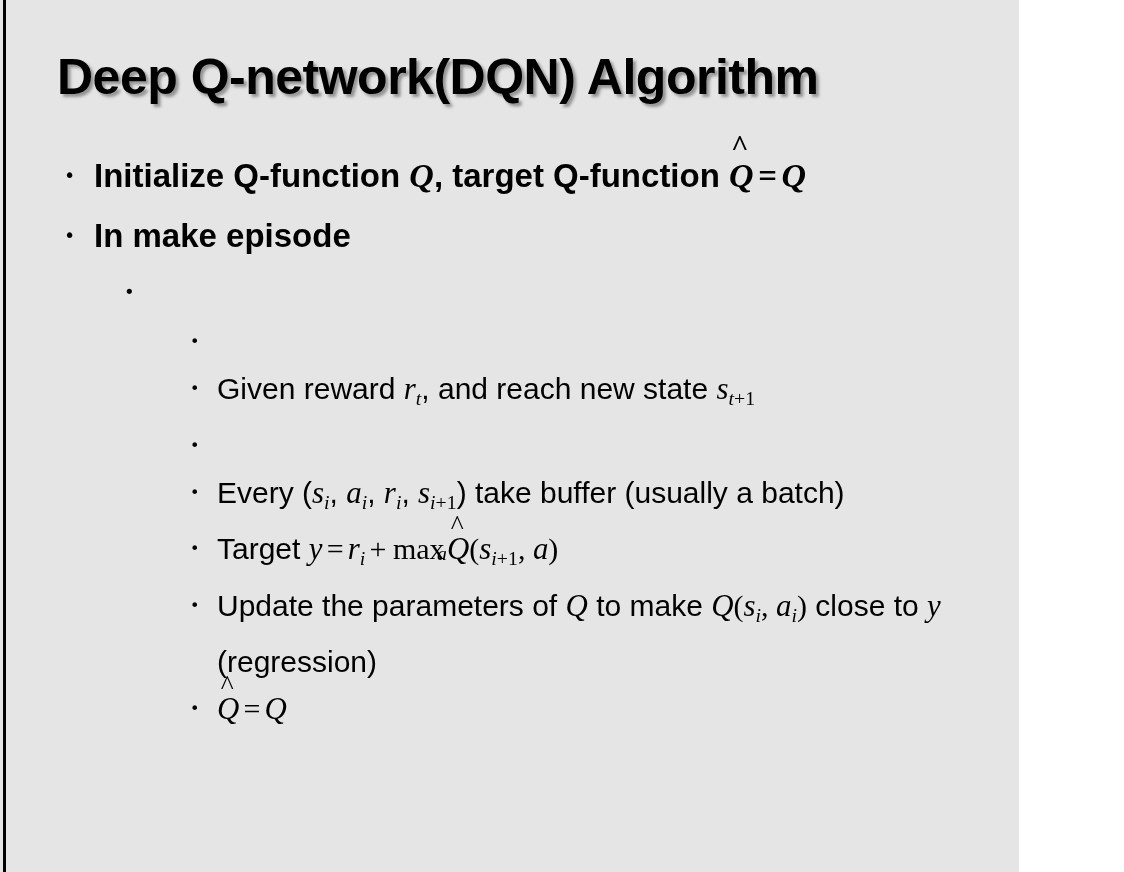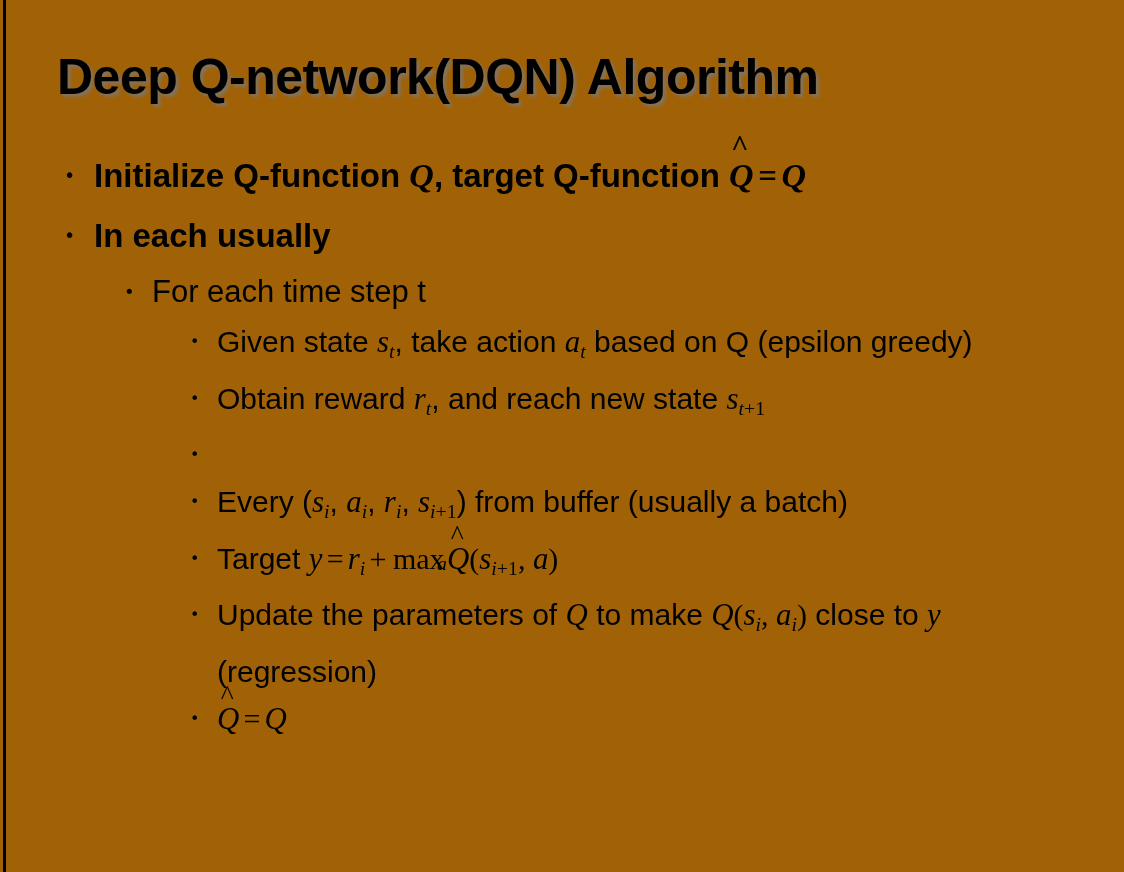--- a/index.html
+++ b/index.html
@@ -5,24 +5,25 @@
   html, body {
     margin: 0;
     padding: 0;
     background: #ffffff;
   }
   body {
     font-family: "Liberation Sans", sans-serif;
   }
   .slide {
     position: relative;
-    width: 1124px;
+    width: 1008px;
     height: 872px;
-    background: #a16207;
+    background: #e5e5e5;
     overflow: hidden;
+    padding-left: 11px;
   }
   .left-rail {
     position: absolute;
     left: 3px;
     top: 0;
     width: 3px;
     height: 872px;
     background: #000000;
   }
   .slide-title {
@@ -149,45 +150,43 @@
 
   <div class="body-block">
 
     <div class="bullet-row lvl1">
       <span class="bullet-mark">•</span>
       <span class="bullet-text"><span>Initialize Q-function </span><span class="mi">Q</span><span>, target Q-function </span><span class="hatwrap"><span class="hat">^</span><span class="mi">Q</span></span><span class="mo">=</span><span class="mi">Q</span></span>
     </div>
 
     <div class="bullet-row lvl1">
       <span class="bullet-mark">•</span>
-      <span class="bullet-text">In each usually</span>
+      <span class="bullet-text">In make episode</span>
     </div>
 
     <div class="bullet-row lvl2">
       <span class="bullet-mark">•</span>
-      <span class="bullet-text">For each time step t</span>
-    </div>
-
-    <div class="bullet-row lvl3">
-      <span class="bullet-mark">•</span>
-      <span class="bullet-text"><span>Given state </span><span class="mi">s</span><span class="sub">t</span><span>, take action </span><span class="mi">a</span><span class="sub">t</span><span> based on Q (epsilon greedy)</span></span>
-    </div>
-
-    <div class="bullet-row lvl3">
-      <span class="bullet-mark">•</span>
-      <span class="bullet-text"><span>Obtain reward </span><span class="mi">r</span><span class="sub">t</span><span>, and reach new state </span><span class="mi">s</span><span class="sub"><span>t</span><span class="mn">+1</span></span></span>
-    </div>
-
-    <div class="bullet-row lvl3">
-      <span class="bullet-mark">•</span>
-    </div>
-
-    <div class="bullet-row lvl3">
-      <span class="bullet-mark">•</span>
-      <span class="bullet-text"><span>Every (</span><span class="mi">s</span><span class="sub">i</span><span>, </span><span class="mi">a</span><span class="sub">i</span><span>, </span><span class="mi">r</span><span class="sub">i</span><span>, </span><span class="mi">s</span><span class="sub"><span>i</span><span class="mn">+1</span></span><span>) from buffer (usually a batch)</span></span>
+    </div>
+
+    <div class="bullet-row lvl3">
+      <span class="bullet-mark">•</span>
+    </div>
+
+    <div class="bullet-row lvl3">
+      <span class="bullet-mark">•</span>
+      <span class="bullet-text"><span>Given reward </span><span class="mi">r</span><span class="sub">t</span><span>, and reach new state </span><span class="mi">s</span><span class="sub"><span>t</span><span class="mn">+1</span></span></span>
+    </div>
+
+    <div class="bullet-row lvl3">
+      <span class="bullet-mark">•</span>
+    </div>
+
+    <div class="bullet-row lvl3">
+      <span class="bullet-mark">•</span>
+      <span class="bullet-text"><span>Every (</span><span class="mi">s</span><span class="sub">i</span><span>, </span><span class="mi">a</span><span class="sub">i</span><span>, </span><span class="mi">r</span><span class="sub">i</span><span>, </span><span class="mi">s</span><span class="sub"><span>i</span><span class="mn">+1</span></span><span>) take buffer (usually a batch)</span></span>
     </div>
 
     <div class="bullet-row lvl3">
       <span class="bullet-mark">•</span>
       <span class="bullet-text"><span>Target </span><span class="mi">y</span><span class="mo">=</span><span class="mi">r</span><span class="sub">i</span><span class="mo">+</span><span class="maxop"><span>max</span><span class="lim">a</span></span><span class="hatwrap"><span class="hat">^</span><span class="mi">Q</span></span><span class="mn">(</span><span class="mi">s</span><span class="sub"><span>i</span><span class="mn">+1</span></span><span class="mn">, </span><span class="mi">a</span><span class="mn">)</span></span>
     </div>
 
     <div class="bullet-row lvl3">
       <span class="bullet-mark">•</span>
       <span class="bullet-text"><span>Update the parameters of </span><span class="mi">Q</span><span> to make </span><span class="mi">Q</span><span class="mn">(</span><span class="mi">s</span><span class="sub">i</span><span class="mn">, </span><span class="mi">a</span><span class="sub">i</span><span class="mn">)</span><span> close to </span><span class="mi">y</span><span> (regression)</span></span>

